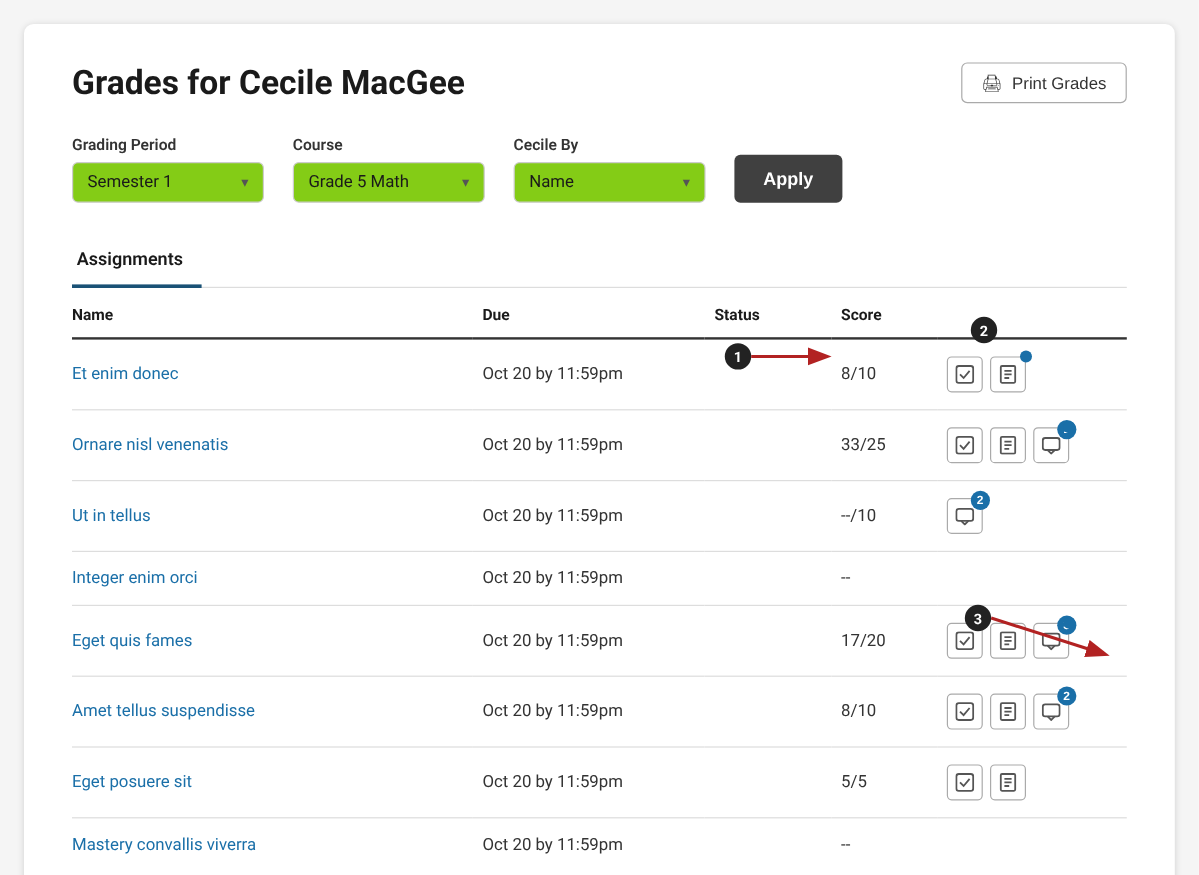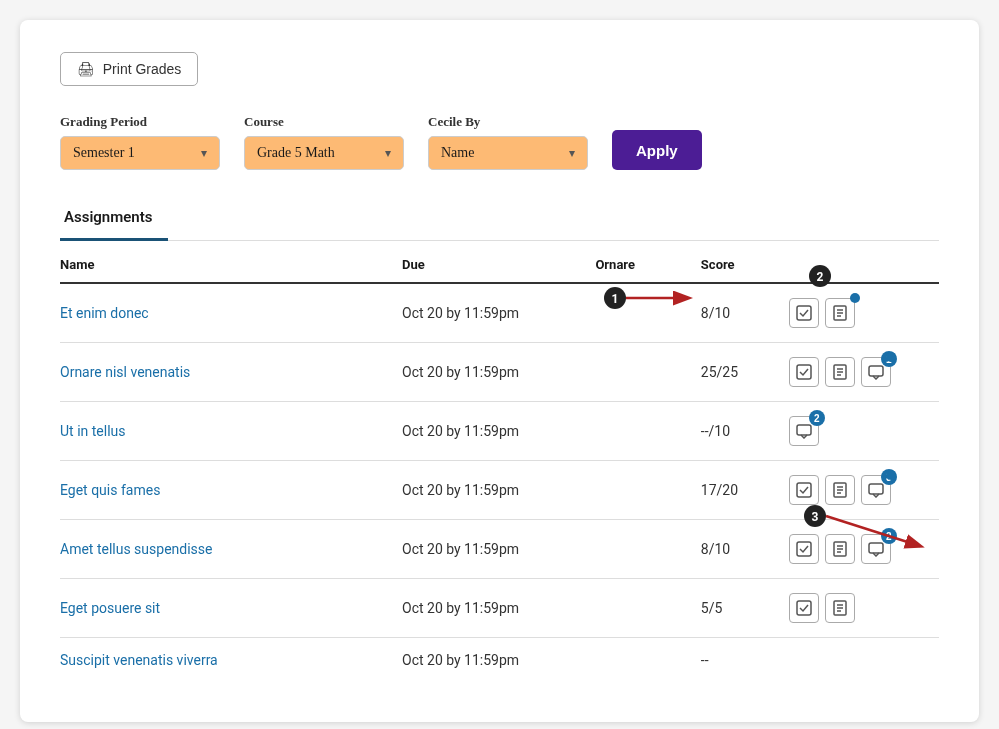--- a/index.html
+++ b/index.html
@@ -48,48 +48,47 @@
     .filters-row {
       display: flex;
       align-items: flex-end;
       gap: 24px;
       margin-bottom: 28px;
     }
     .filter-group {
       display: flex;
       flex-direction: column;
       gap: 6px;
-      font-family: Liberation Serif, serif;
     }
     .filter-label {
       font-size: 13px;
       font-weight: 600;
       color: #333;
     }
     .filter-select {
       display: flex;
       align-items: center;
       justify-content: space-between;
       border: 1px solid #ccc;
       border-radius: 5px;
       padding: 8px 12px;
       min-width: 160px;
       font-size: 14px;
       cursor: pointer;
-      background: #fdba74;
+      background: #84cc16;
       gap: 9px;
       color: #1a1a1a;
       text-align: center;
     }
     .filter-select .chevron {
       font-size: 12px;
       color: #555;
     }
     .apply-btn {
-      background: #4c1d95;
+      background: #404040;
       color: #fff;
       border: none;
       border-radius: 5px;
       padding: 10px 24px;
       font-size: 15px;
       font-weight: 600;
       cursor: pointer;
       height: 40px;
       align-self: flex-end;
     }
@@ -199,20 +198,21 @@
       position: relative;
       display: inline-flex;
     }
   </style>
 </head>
 <body>
 
 <div class="card">
 
   <div class="header-row">
+    <h1 class="page-title">Grades for Cecile MacGee</h1>
     <button class="print-btn">
       <span>🖨</span>
       <span>Print Grades</span>
     </button>
   </div>
 
   <div class="filters-row">
     <div class="filter-group">
       <span class="filter-label">Grading Period</span>
       <div class="filter-select">
@@ -240,21 +240,21 @@
   <div class="tabs-row">
     <div class="tab active">Assignments</div>
   </div>
 
   <div style="position:relative;">
     <table class="table">
       <thead>
         <tr>
           <th class="col-name">Name</th>
           <th class="col-due">Due</th>
-          <th class="col-status">Ornare</th>
+          <th class="col-status">Status</th>
           <th class="col-score">Score</th>
           <th class="col-actions"></th>
         </tr>
       </thead>
       <tbody id="table-body">
       <tr>
             <td class="col-name"><a class="assignment-link">Et enim donec</a></td>
             <td>Oct 20 by 11:59pm</td>
             <td></td>
             <td class="col-score">8/10</td>
@@ -279,21 +279,21 @@
                   </button>
                   <span class="blue-dot"></span>
                 </div>
               </div>
             </td>
           </tr>
           <tr>
             <td class="col-name"><a class="assignment-link">Ornare nisl venenatis</a></td>
             <td>Oct 20 by 11:59pm</td>
             <td></td>
-            <td class="col-score">25/25</td>
+            <td class="col-score">33/25</td>
             <td class="col-actions">
               <div class="actions-col">
                 <div class="icon-btn-wrapper">
                   <button class="icon-btn">
                     <svg width="16" height="16" viewBox="0 0 16 16" fill="none" stroke="#555" stroke-width="1.5">
                       <rect x="1" y="1" width="14" height="14" rx="2"></rect>
                       <polyline points="4,8 7,11 12,5" stroke="#555" stroke-width="1.5" fill="none"></polyline>
                     </svg>
                   </button>
                 </div>
@@ -333,20 +333,29 @@
                       <rect x="1" y="2" width="14" height="10" rx="2"></rect>
                       <polyline points="5,12 8,15 11,12" fill="none" stroke="#555" stroke-width="1.5"></polyline>
                     </svg>
                     <span class="badge">2</span>
                   </button>
                 </div>
               </div>
             </td>
           </tr>
           <tr>
+            <td class="col-name"><a class="assignment-link">Integer enim orci</a></td>
+            <td>Oct 20 by 11:59pm</td>
+            <td></td>
+            <td class="col-score">--</td>
+            <td class="col-actions">
+              <div class="actions-col"></div>
+            </td>
+          </tr>
+          <tr>
             <td class="col-name"><a class="assignment-link">Eget quis fames</a></td>
             <td>Oct 20 by 11:59pm</td>
             <td></td>
             <td class="col-score">17/20</td>
             <td class="col-actions">
               <div class="actions-col">
                 <div class="icon-btn-wrapper">
                   <button class="icon-btn">
                     <svg width="16" height="16" viewBox="0 0 16 16" fill="none" stroke="#555" stroke-width="1.5">
                       <rect x="1" y="1" width="14" height="14" rx="2"></rect>
@@ -436,21 +445,21 @@
                       <line x1="5" y1="5" x2="11" y2="5"></line>
                       <line x1="5" y1="8" x2="11" y2="8"></line>
                       <line x1="5" y1="11" x2="9" y2="11"></line>
                     </svg>
                   </button>
                 </div>
               </div>
             </td>
           </tr>
           <tr>
-            <td class="col-name"><a class="assignment-link">Suscipit venenatis viverra</a></td>
+            <td class="col-name"><a class="assignment-link">Mastery convallis viverra</a></td>
             <td>Oct 20 by 11:59pm</td>
             <td></td>
             <td class="col-score">--</td>
             <td class="col-actions">
               <div class="actions-col"></div>
             </td>
           </tr>
         </tbody>
     </table>
 

